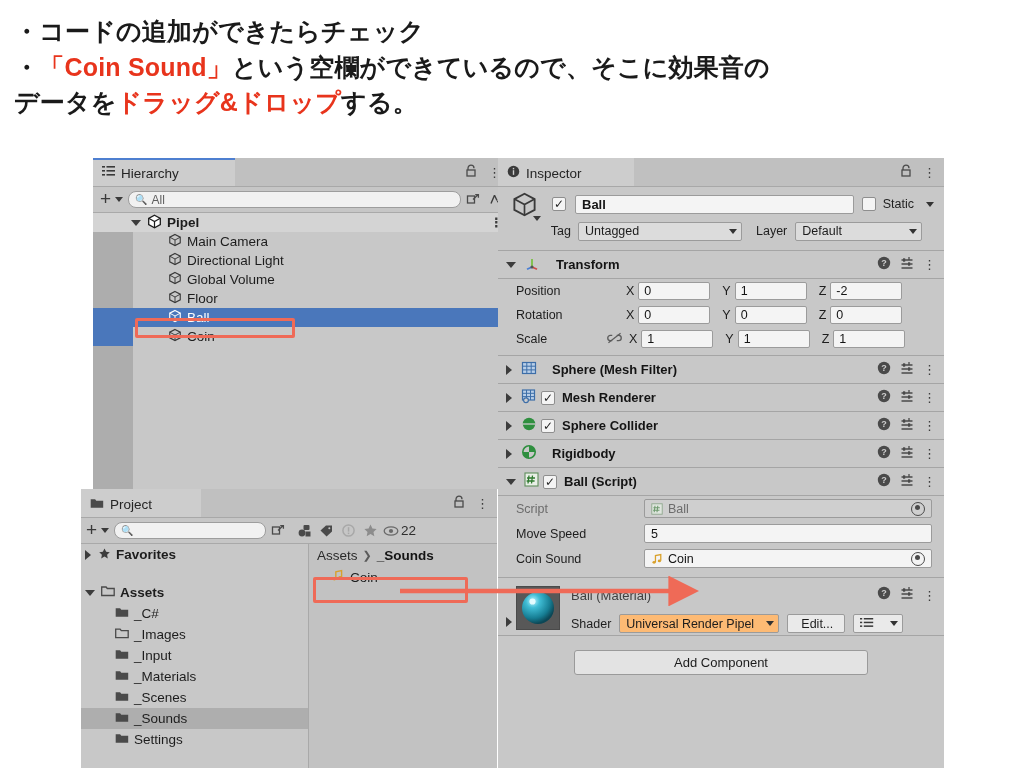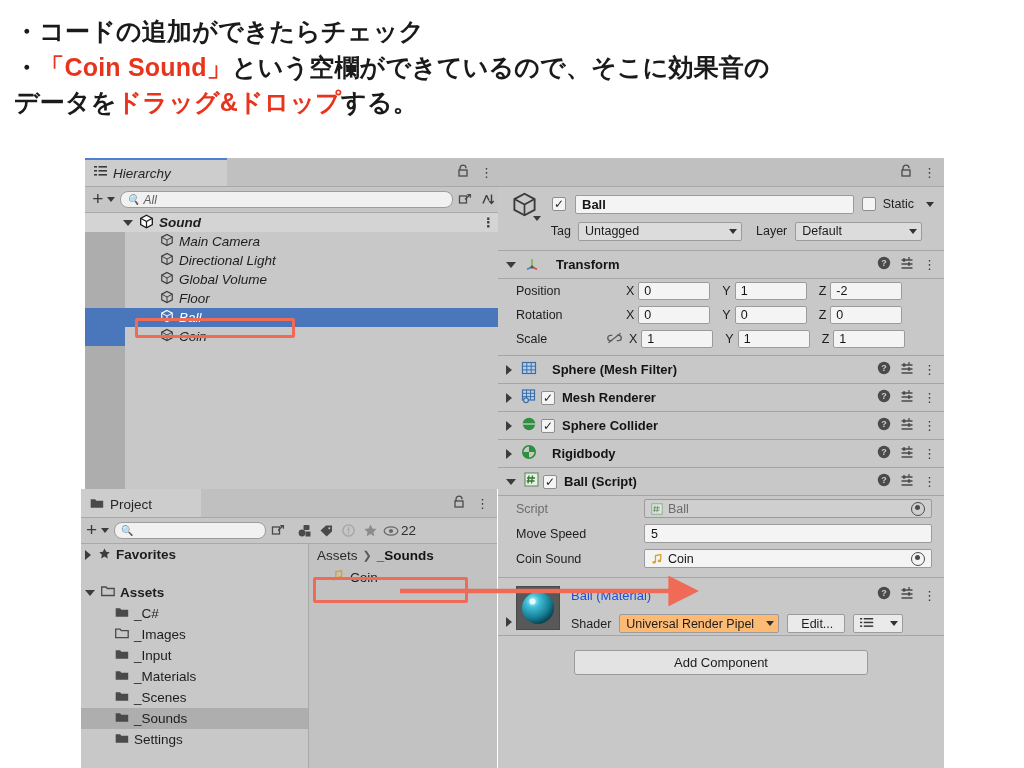--- a/index.html
+++ b/index.html
@@ -11,21 +11,21 @@
   #root{position:relative;width:1024px;height:768px;}
 
   
   .caption{position:absolute;left:14px;top:14px;width:990px;}
   .cap-line{font-size:25px;font-weight:bold;color:#1a1a1a;line-height:1.42;letter-spacing:.2px;white-space:nowrap;}
   .cap-red{color:#e8341c;}
 
   
   .unity{position:absolute;left:81px;top:158px;width:863px;height:610px;}
 
-  .hier{position:absolute;left:4px;top:0;width:416px;height:330px;background:#c8c8c8;font-style:italic;}
+  .hier{position:absolute;left:12px;top:0;width:416px;height:330px;background:#c8c8c8;}
   .proj{position:absolute;left:0;top:331px;width:416px;height:279px;background:#c8c8c8;}
   .insp{position:absolute;left:417px;top:0;width:446px;height:610px;background:#c8c8c8;}
 
   
   .tabbar{position:relative;height:28px;background:#c0c0c0;border-bottom:1px solid #a8a8a8;}
   .tab{position:absolute;left:0;top:0;height:28px;background:#cdcdcd;
        border-top:2px solid #4e7fd0;display:flex;align-items:center;padding:0 12px 0 9px;box-sizing:border-box;}
   .tab.noaccent{border-top:2px solid #cdcdcd;}
   .tab-label{font-size:13.5px;color:#252525;margin-left:6px;}
   .tab-icons{position:absolute;right:8px;top:0;height:28px;display:flex;align-items:center;gap:11px;}
@@ -159,21 +159,21 @@
         <div class="strip-sel" style="top:114px"></div>
 
         <div class="hrow root" style="padding-left:0">
           <span style="margin-left:38px" class="tri"></span>
           <span style="margin-left:6px">
             <svg width="15" height="15" viewBox="0 0 16 16">
                 <path d="M8 1.3 L14.2 4.6 V11.4 L8 14.7 L1.8 11.4 V4.6 Z" fill="#fff" stroke="#1d1d1d" stroke-width="1.4"></path>
                 <path d="M1.8 4.6 L8 8 L14.2 4.6 M8 8 V14.7" fill="none" stroke="#1d1d1d" stroke-width="1.3"></path>
               </svg>
           </span>
-          <span class="hname">Sound</span>
+          <span class="hname">Pipel</span>
           <span class="dots3" style="margin-left:auto;margin-right:6px">⋮</span>
         </div>
 
         <div class="hrow">
           <span style="margin-left:75px">
             <svg width="14" height="14" viewBox="0 0 16 16">
                 <path d="M8 1.6 L14 4.8 V11.2 L8 14.4 L2 11.2 V4.8 Z" fill="none" stroke="#3a3a3a" stroke-width="1.3"></path>
                 <path d="M2 4.8 L8 8 L14 4.8 M8 8 V14.4" fill="none" stroke="#3a3a3a" stroke-width="1.1"></path>
               </svg>
           </span>
@@ -372,20 +372,28 @@
                   <ellipse cx="9.8" cy="9.2" rx="1.9" ry="1.6" fill="#d9a12b"></ellipse>
                 </svg></span>
             <span style="margin-left:6px">Coin</span>
           </div>
         </div>
       </div>
     </div>
 
     <div class="insp">
       <div class="tabbar">
+        <div class="tab noaccent" style="width:136px">
+          <span><svg width="13" height="13" viewBox="0 0 14 14">
+                <circle cx="7" cy="7" r="6.2" fill="#3a3a3a"></circle>
+                <rect x="6.25" y="5.6" width="1.5" height="5" fill="#cdcdcd"></rect>
+                <rect x="6.25" y="3.1" width="1.5" height="1.6" fill="#cdcdcd"></rect>
+              </svg></span>
+          <span class="tab-label">Inspector</span>
+        </div>
         <div class="tab-icons">
           <span><svg width="12" height="13" viewBox="0 0 12 13">
                 <path d="M3 6 V4.2 A3 3 0 0 1 9 4.2" fill="none" stroke="#4a4a4a" stroke-width="1.3"></path>
                 <rect x="2" y="6" width="8" height="6" fill="none" stroke="#4a4a4a" stroke-width="1.3"></rect>
               </svg></span>
           <span class="dots3">⋮</span>
         </div>
       </div>
 
       <div class="ins-head">
@@ -659,21 +667,21 @@
                     <stop offset="75%" stop-color="#167d93"></stop>
                     <stop offset="100%" stop-color="#0c4756"></stop>
                   </radialGradient>
                 </defs>
                 <circle cx="18" cy="18" r="16" fill="url(#mg)"></circle>
                 <circle cx="12.5" cy="11.5" r="3.1" fill="#e8fdff" opacity="0.95"></circle>
               </svg>
           </span>
           <span style="flex:1;margin-left:11px">
             <span style="display:flex;align-items:center;height:18px">
-              <span style="font-size:13px;color:#1d4ed8">Ball (Material)</span>
+              <span style="font-size:13px;color:#404040">Ball (Material)</span>
               <span class="comp-right">
                 <span><svg width="14" height="14" viewBox="0 0 14 14">
                       <circle cx="7" cy="7" r="6.2" fill="#4a4a4a"></circle>
                       <text x="7" y="10.3" font-size="9" font-family="Liberation Sans,sans-serif" fill="#cdcdcd" text-anchor="middle" font-weight="bold">?</text>
                     </svg></span>
                 <span><svg width="14" height="14" viewBox="0 0 14 14">
                       <path d="M1.5 4 h11 M1.5 8 h11 M1.5 12 h11" stroke="#4a4a4a" stroke-width="1.3"></path>
                       <rect x="3" y="2.3" width="2.2" height="3.4" fill="#4a4a4a"></rect>
                       <rect x="8" y="6.3" width="2.2" height="3.4" fill="#4a4a4a"></rect>
                       <path d="M9 1 v3" stroke="#4a4a4a" stroke-width="1.3"></path>

